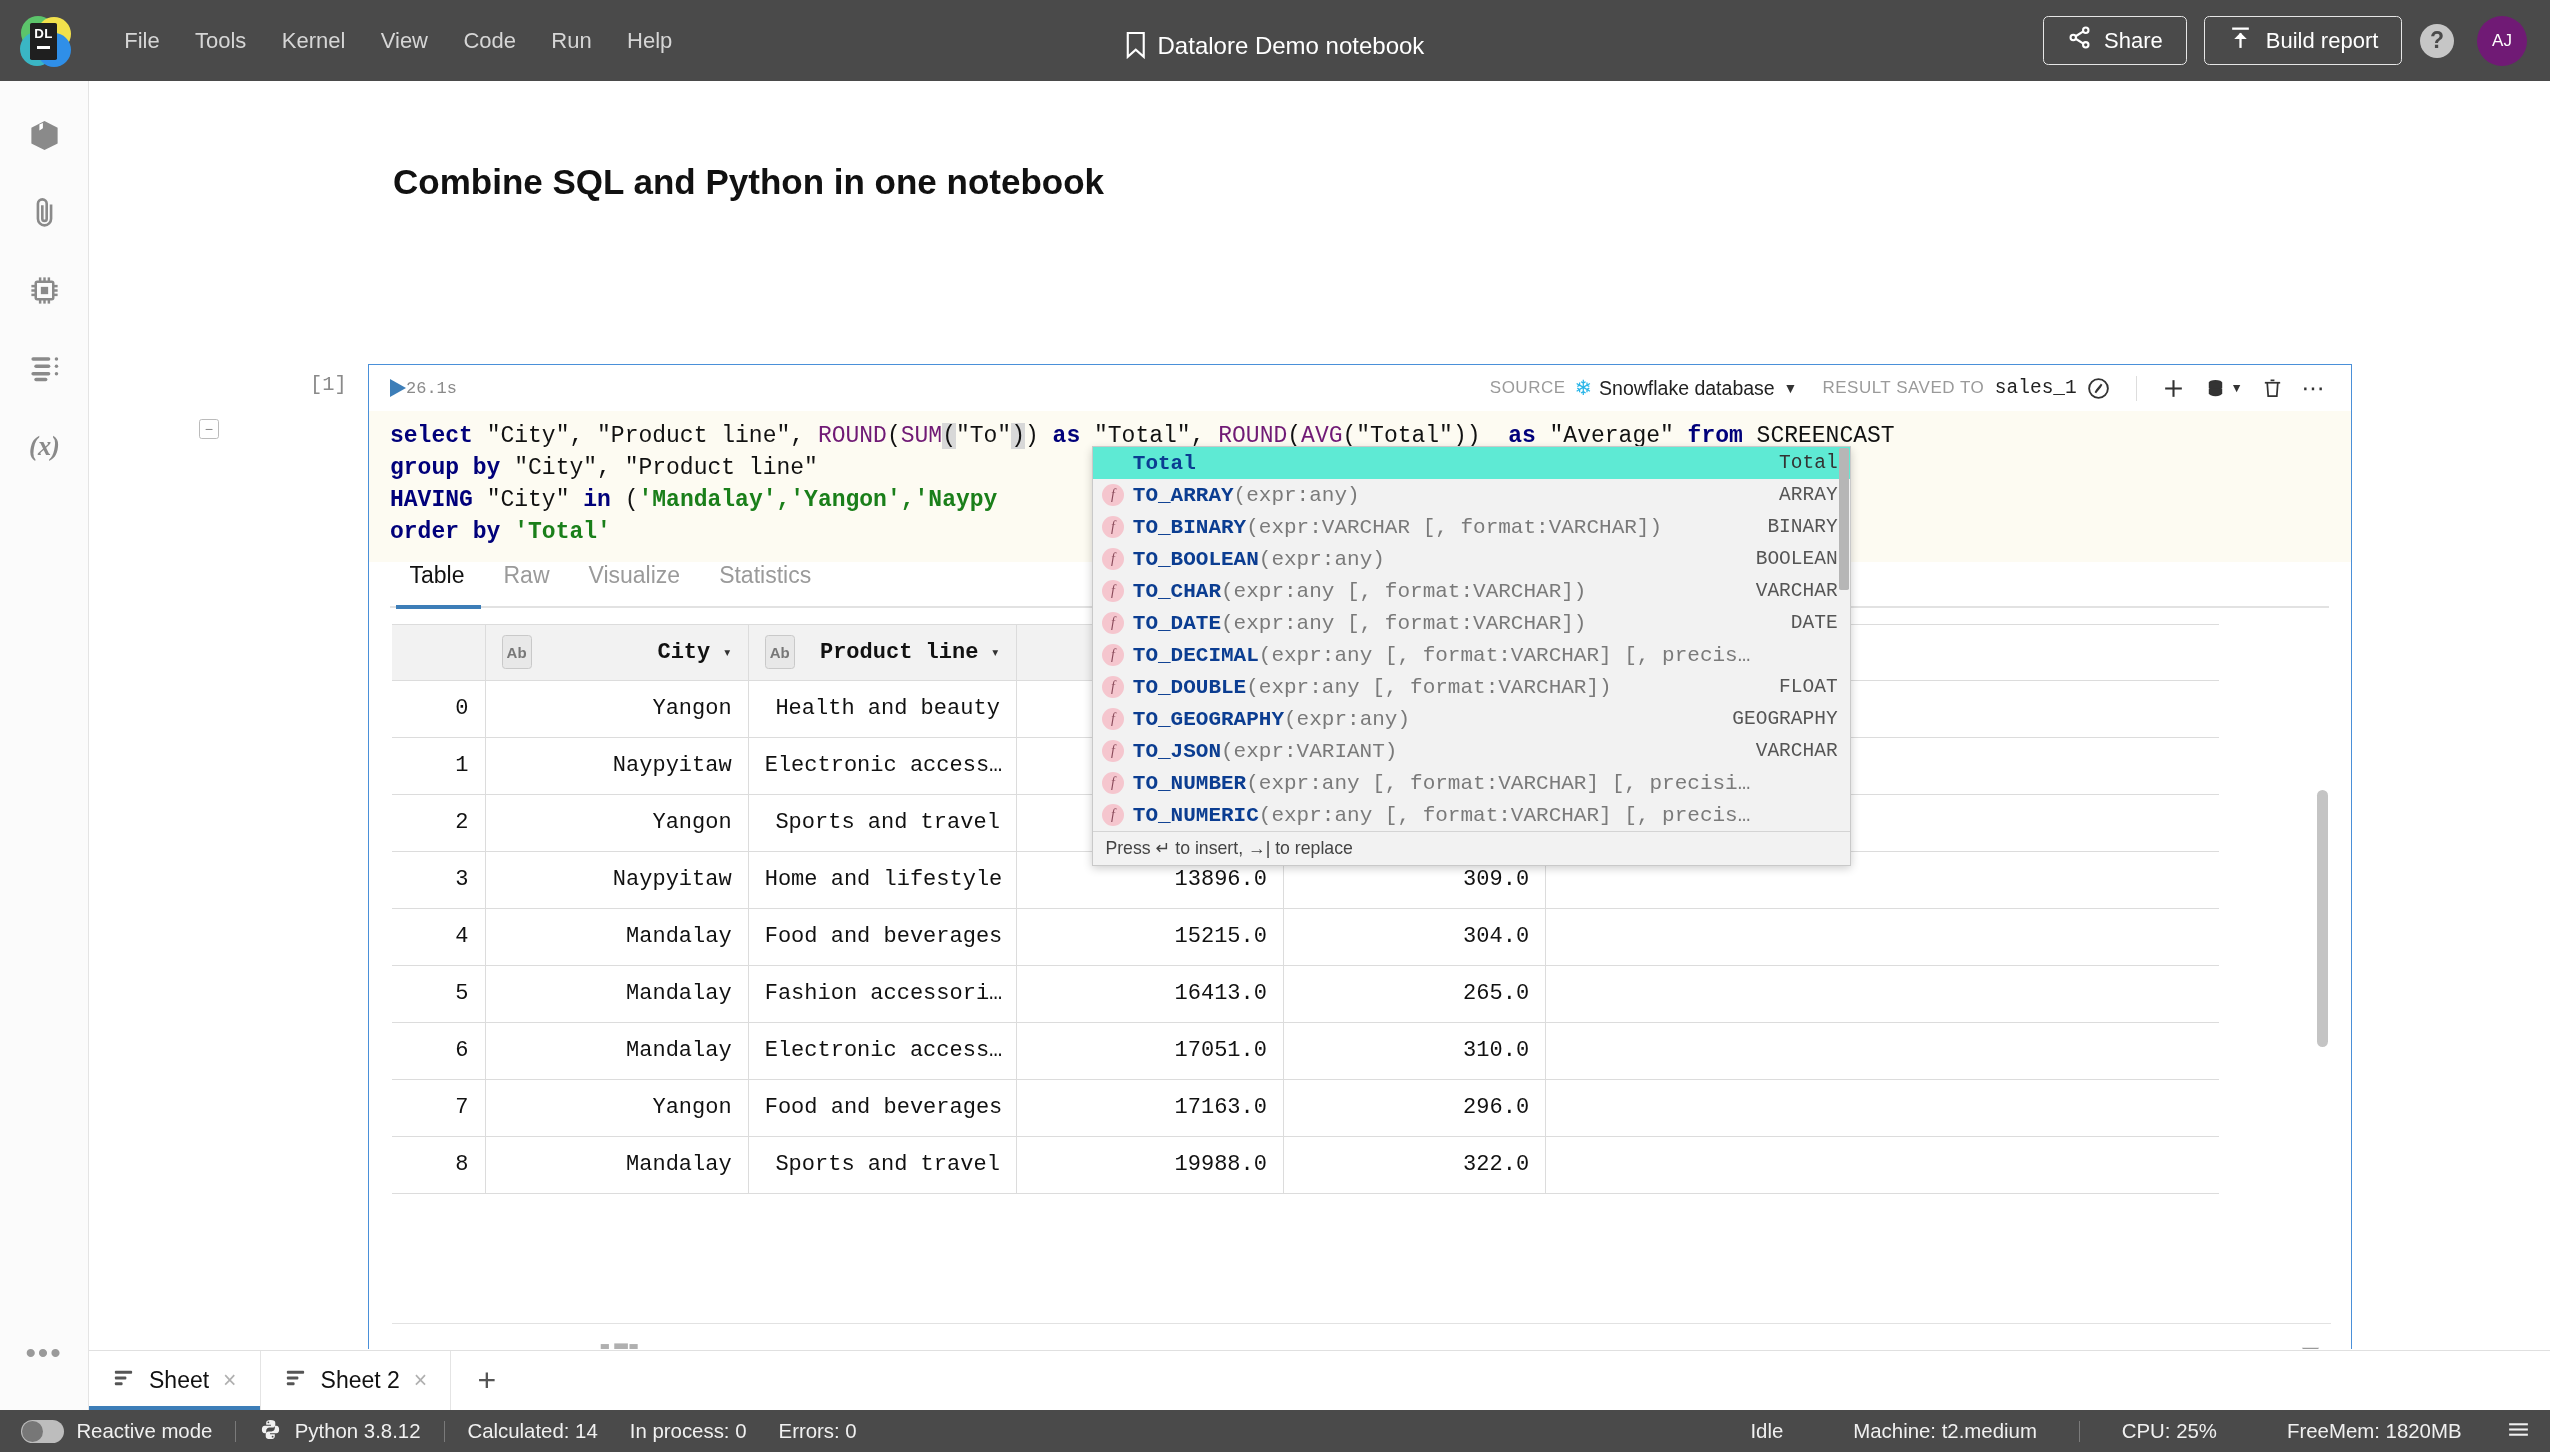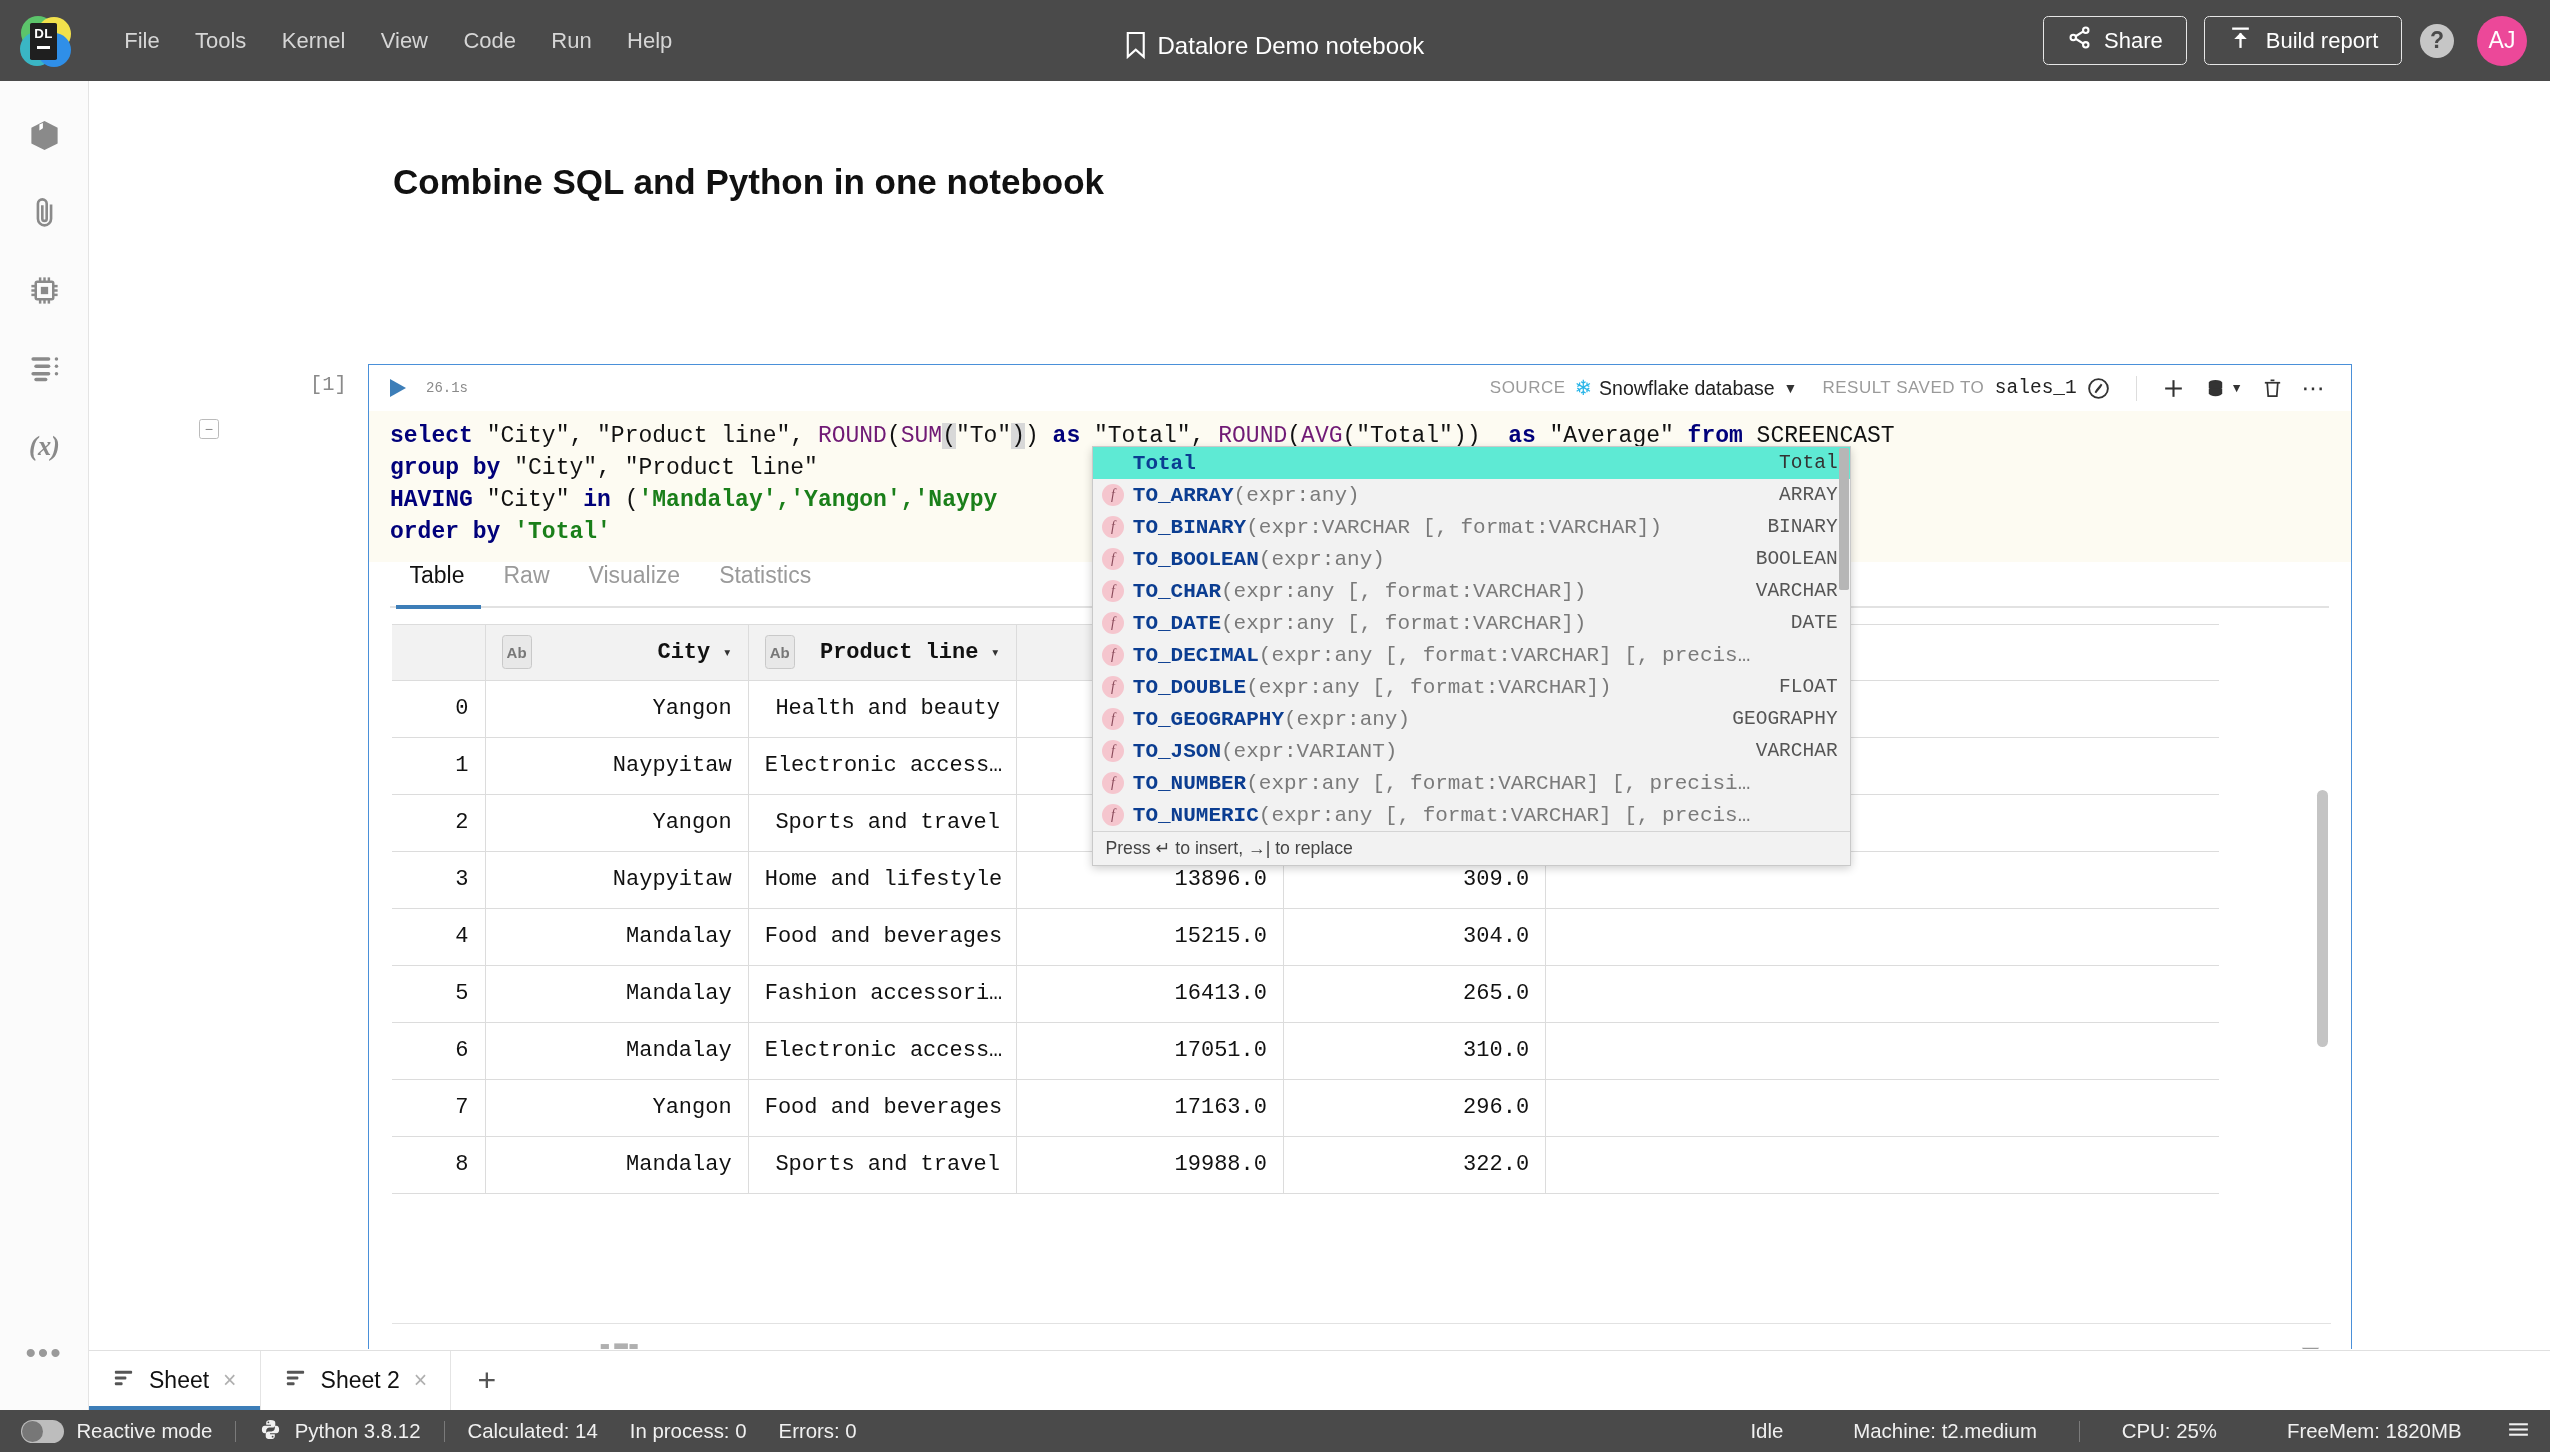--- a/index.html
+++ b/index.html
@@ -52,22 +52,22 @@
     border: 1.8px solid #e6e6e6; border-radius: 5.3px;
     height: 49px; padding: 0 23px; color: #fff; font-size: 22px;
     background: transparent; cursor: pointer;
   }
   .help-circle {
     width: 34px; height: 34px; border-radius: 50%; background: #c6c6c6;
     color: #4a4a4a; font-size: 23px; font-weight: bold;
     display: flex; align-items: center; justify-content: center; cursor: pointer;
   }
   .avatar {
-    width: 50px; height: 50px; border-radius: 50%; background: #ec4899;
-    color: #fff; font-size: 23px; display: flex; align-items: center;
+    width: 50px; height: 50px; border-radius: 50%; background: #701a75;
+    color: #fff; font-size: 17px; display: flex; align-items: center;
     justify-content: center; cursor: pointer; margin-left: 5.3px;
   }
 
   
   .rail {
     position: absolute; left: 0; top: 81px; width: 89px; height: 1371px;
     background: #fbfbfb; border-right: 0.9px solid #e4e4e4;
     display: flex; flex-direction: column; align-items: center; padding-top: 25px;
   }
   .rail-icon {
@@ -99,21 +99,21 @@
     border: 1.8px solid #4a90d9; background: #fff;
   }
   .cell-top {
     position: relative; height: 46px; display: flex; align-items: center;
   }
   .run-tri {
     margin-left: 21px; width: 0; height: 0;
     border-left: 16px solid #3d7eb8; border-top: 9.7px solid transparent;
     border-bottom: 9.7px solid transparent; cursor: pointer;
   }
-  .exec-time { margin-left: 20px; color: #8a8a8a; font-size: 14px; font-family: "Liberation Mono", monospace; }
+  .exec-time { margin-left: 0; color: #8a8a8a; font-size: 17px; font-family: "Liberation Mono", monospace; }
 
   .cell-meta {
     position: absolute; right: 17.7px; top: 0; height: 46px;
     display: flex; align-items: center; gap: 0px; font-size: 17.7px;
   }
   .meta-lbl { color: #9a9a9a; letter-spacing: 0.5px; font-size: 17px; }
   .snowflake { color: #29b5e8; font-size: 21px; margin: 0 7px 0 8.9px; }
   .meta-val { color: #222; font-size: 19.5px; }
   .meta-val-mono { color: #222; font-size: 19.5px; font-family: "Liberation Mono", monospace; }
   .caret-dn { margin-left: 8.9px; color: #333; font-size: 14px; }

